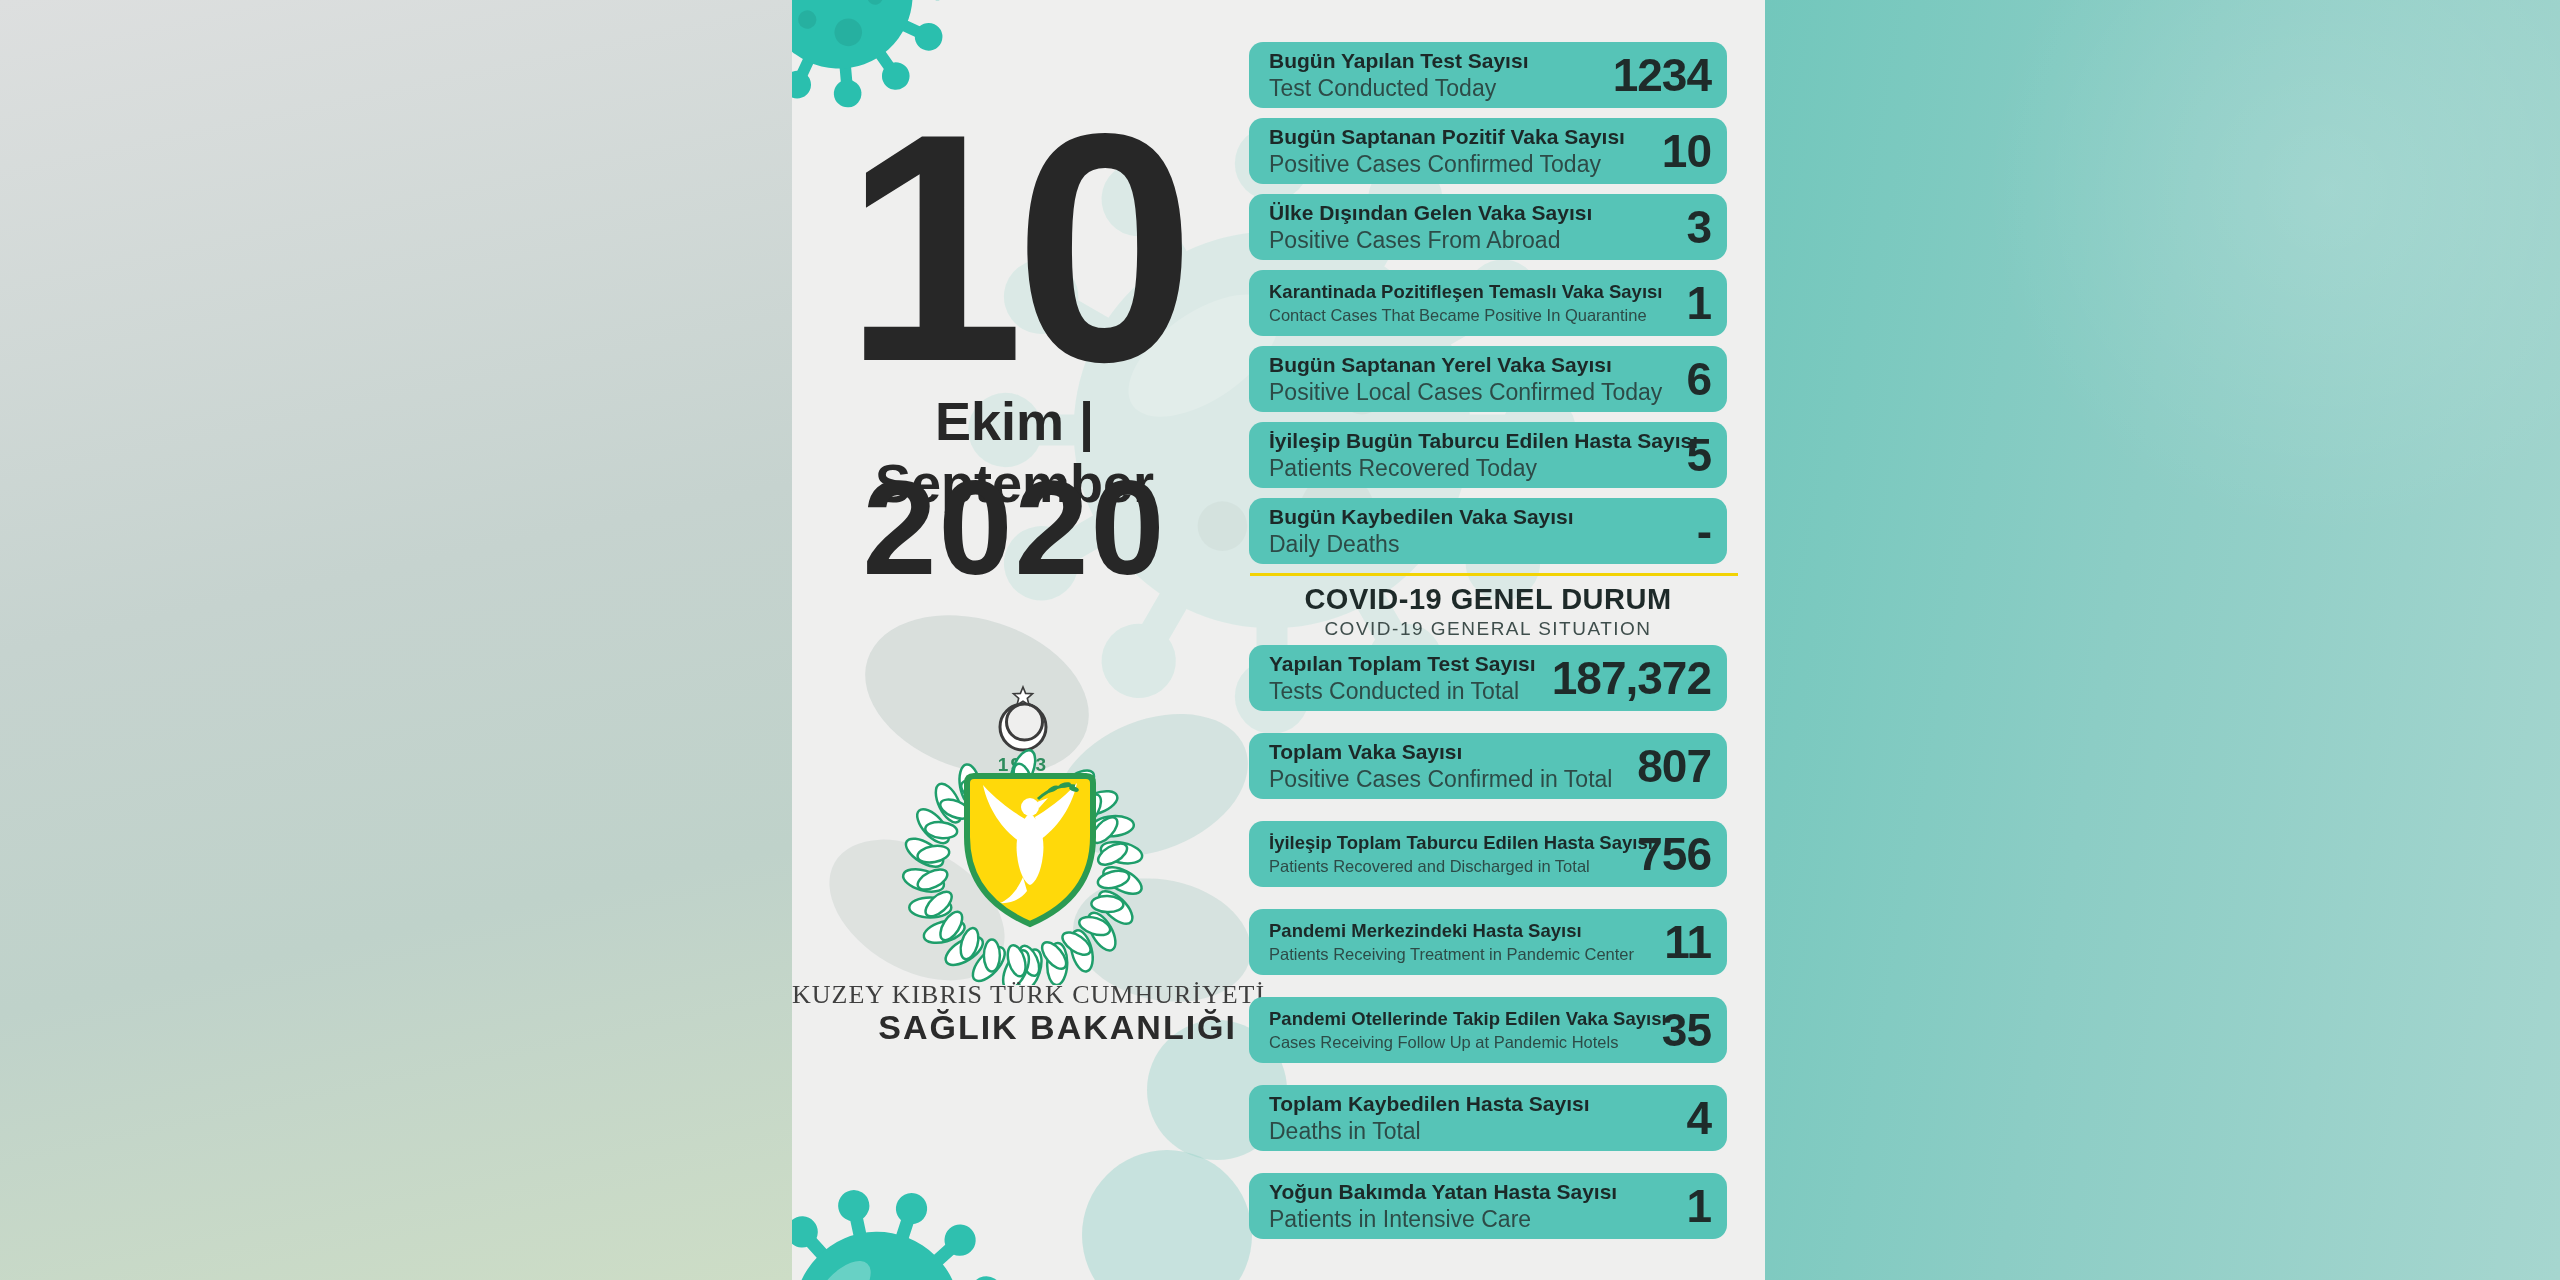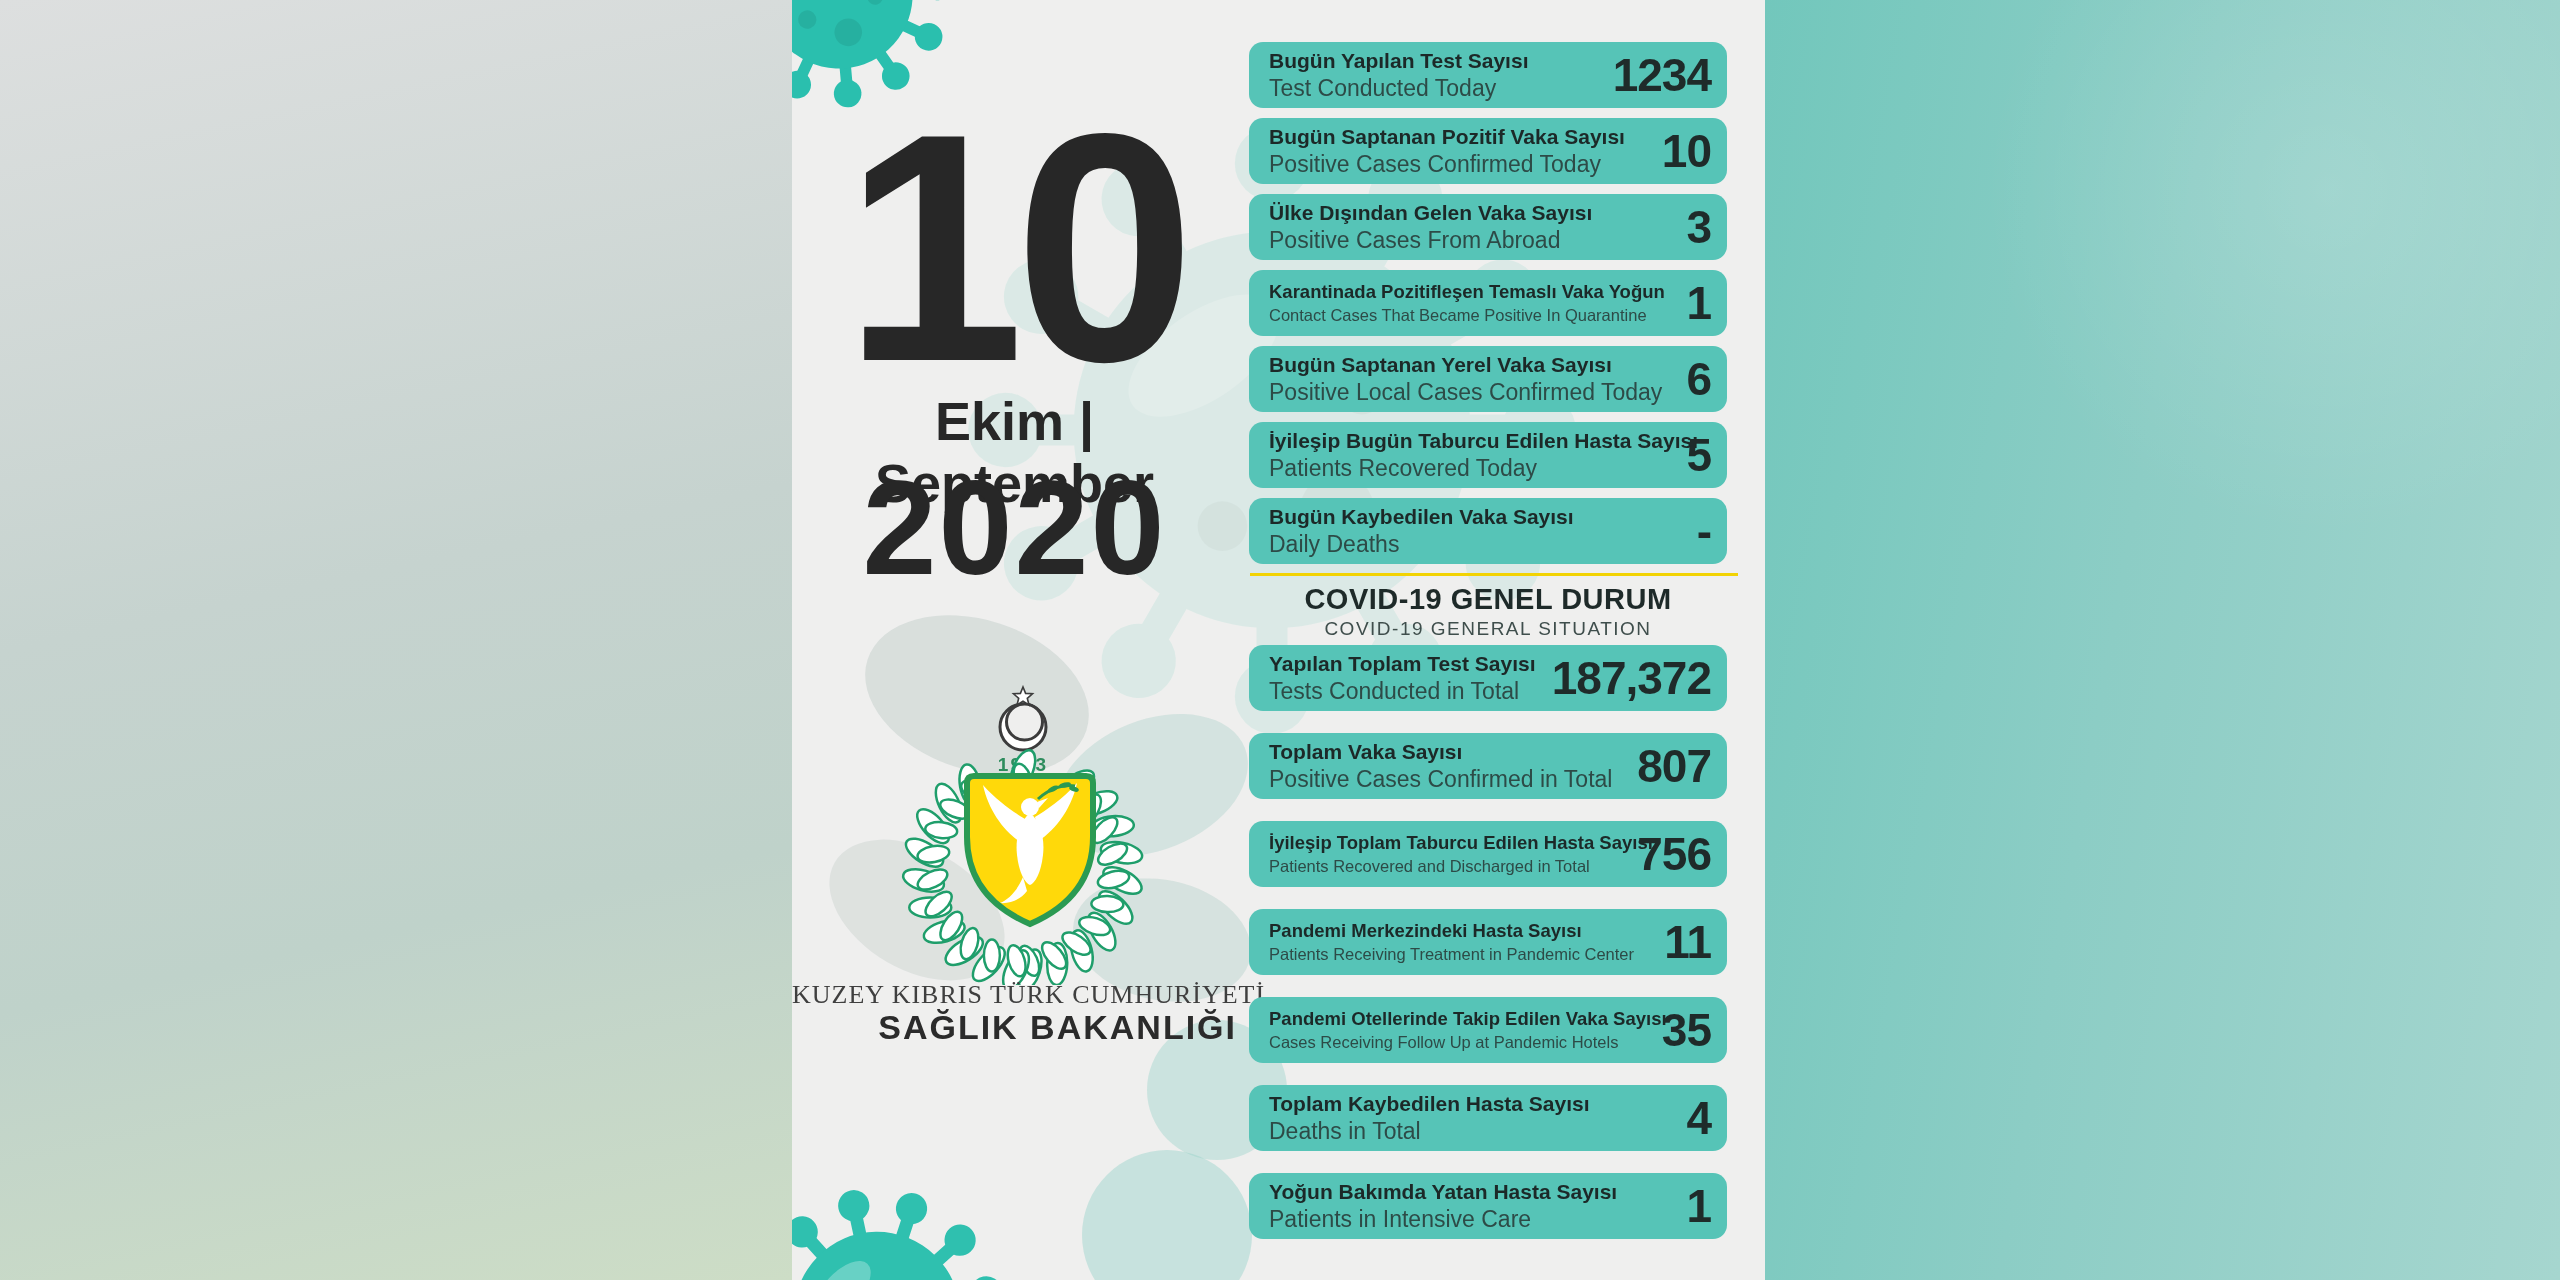--- a/index.html
+++ b/index.html
@@ -206,21 +206,21 @@
         </div>
         <div class="row">
           <div class="row-text">
             <div class="row-title">Ülke Dışından Gelen Vaka Sayısı</div>
             <div class="row-sub">Positive Cases From Abroad</div>
           </div>
           <div class="row-value">3</div>
         </div>
         <div class="row long">
           <div class="row-text">
-            <div class="row-title">Karantinada Pozitifleşen Temaslı Vaka Yoğun</div>
+            <div class="row-title">Karantinada Pozitifleşen Temaslı Vaka Sayısı</div>
             <div class="row-sub">Contact Cases That Became Positive In Quarantine</div>
           </div>
           <div class="row-value">1</div>
         </div>
         <div class="row">
           <div class="row-text">
             <div class="row-title">Bugün Saptanan Yerel Vaka Sayısı</div>
             <div class="row-sub">Positive Local Cases Confirmed Today</div>
           </div>
           <div class="row-value">6</div>

